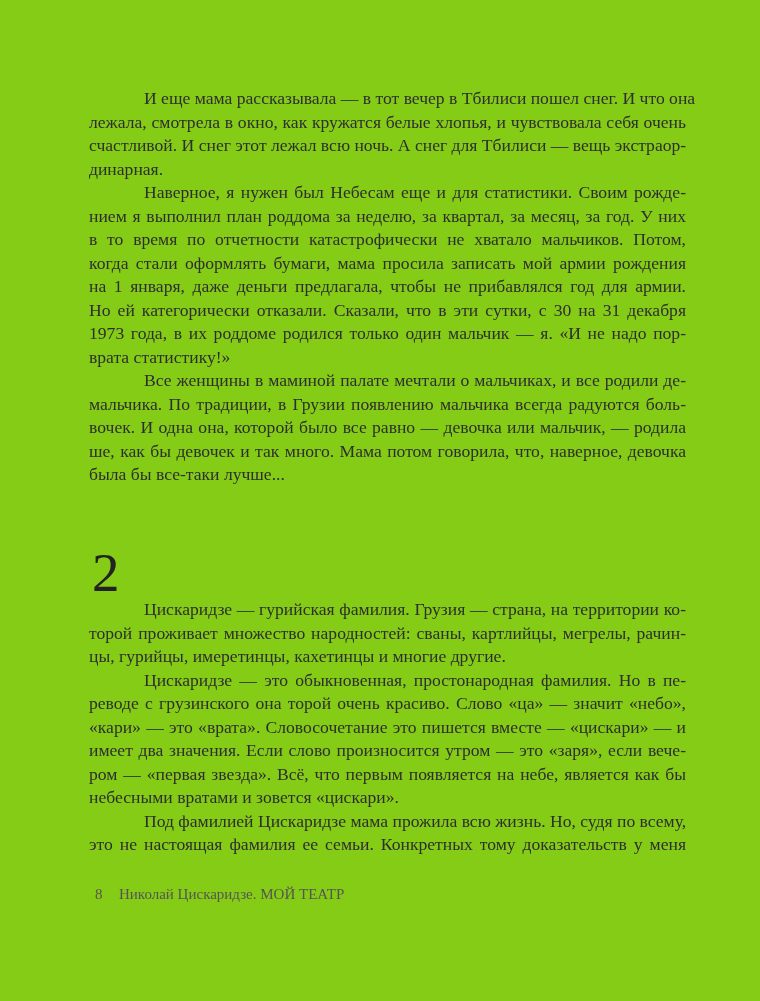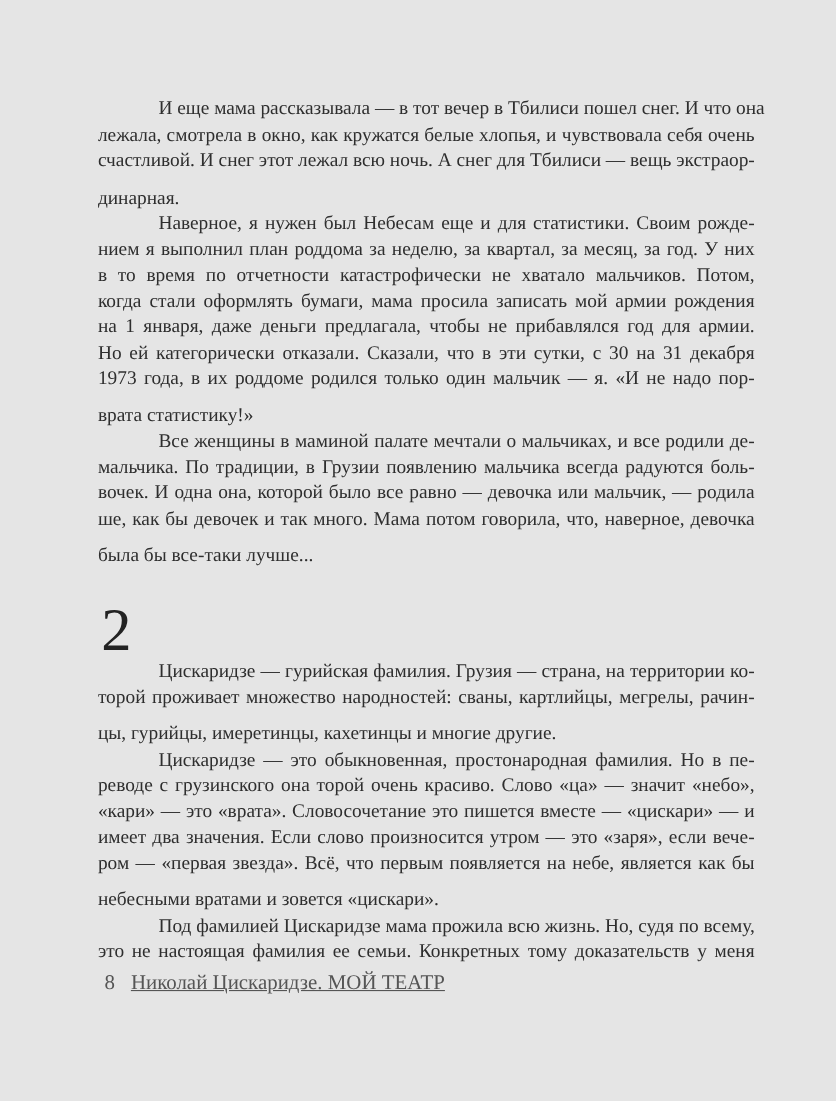--- a/index.html
+++ b/index.html
@@ -13,21 +13,21 @@
       position: relative;
       overflow: hidden;
       font-family: "DejaVu Serif", "Liberation Serif", serif;
       color: #2b2b2b;
     }
     .page {
       position: absolute;
       left: 0; top: 0;
       width: 760px;
       height: 1001px;
-      background: #e5e5e5;
+      background: #84cc16;
     }
     .text-block {
       position: absolute;
       left: 89px;
       width: 597px;
       font-family: "Liberation Serif", "DejaVu Serif", serif;
       font-size: 17.6px;
       line-height: 23.5px;
       color: #2e2e2e;
       text-align: justify;
@@ -35,21 +35,20 @@
     }
     .text-block .line {
       display: block;
       text-align: justify;
       text-align-last: justify;
       white-space: nowrap;
       overflow: visible;
     }
     .text-block .line.last {
       text-align-last: left;
-      margin-top: 10px;
     }
     .text-block .line.first {
       padding-left: 55px;
     }
     #block-1 { top: 87px; }
     #block-2 { top: 598px; }
 
     .chapter-number {
       position: absolute;
       left: 92px;
@@ -58,25 +57,24 @@
       font-size: 55px;
       line-height: 60px;
       color: #222222;
       font-weight: normal;
     }
     .footer {
       position: absolute;
       left: 95px;
       top: 886px;
       font-family: "Liberation Serif", "DejaVu Serif", serif;
-      font-size: 19px;
+      font-size: 15px;
       line-height: 16px;
       color: #555555;
       white-space: nowrap;
-      text-decoration: underline;
     }
     .footer .page-num {
       display: inline-block;
       width: 24px;
     }
   </style>
 </head>
 <body>
 
 <div class="page">

